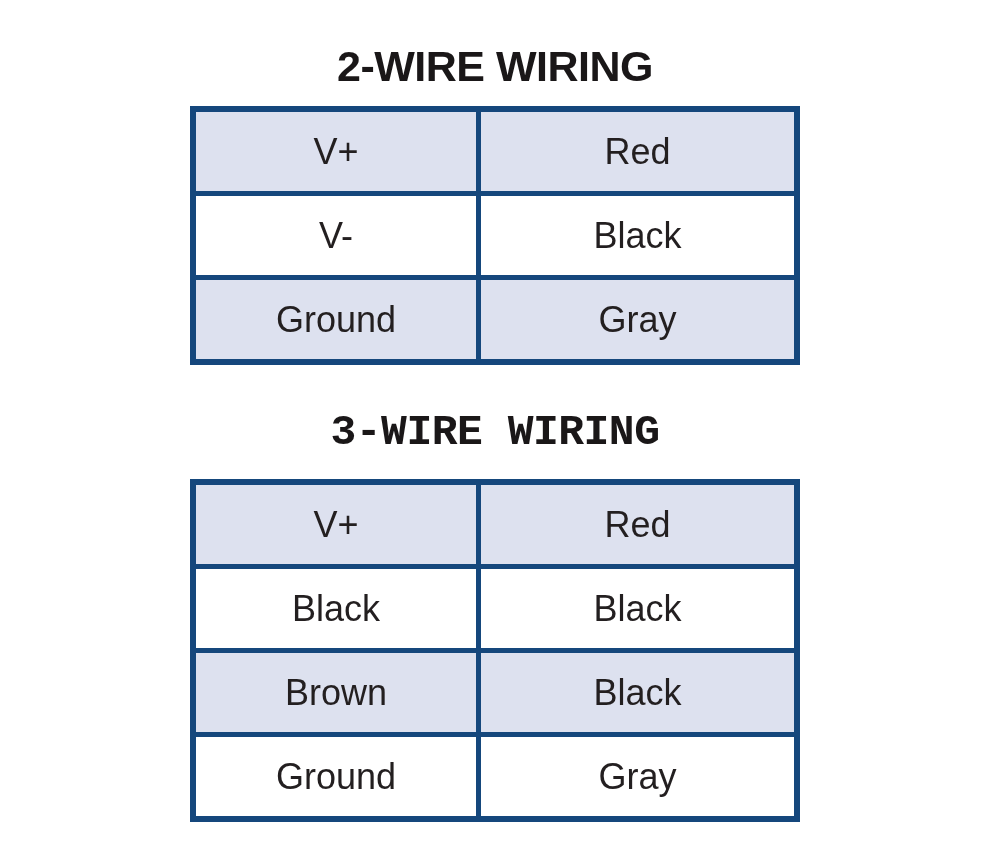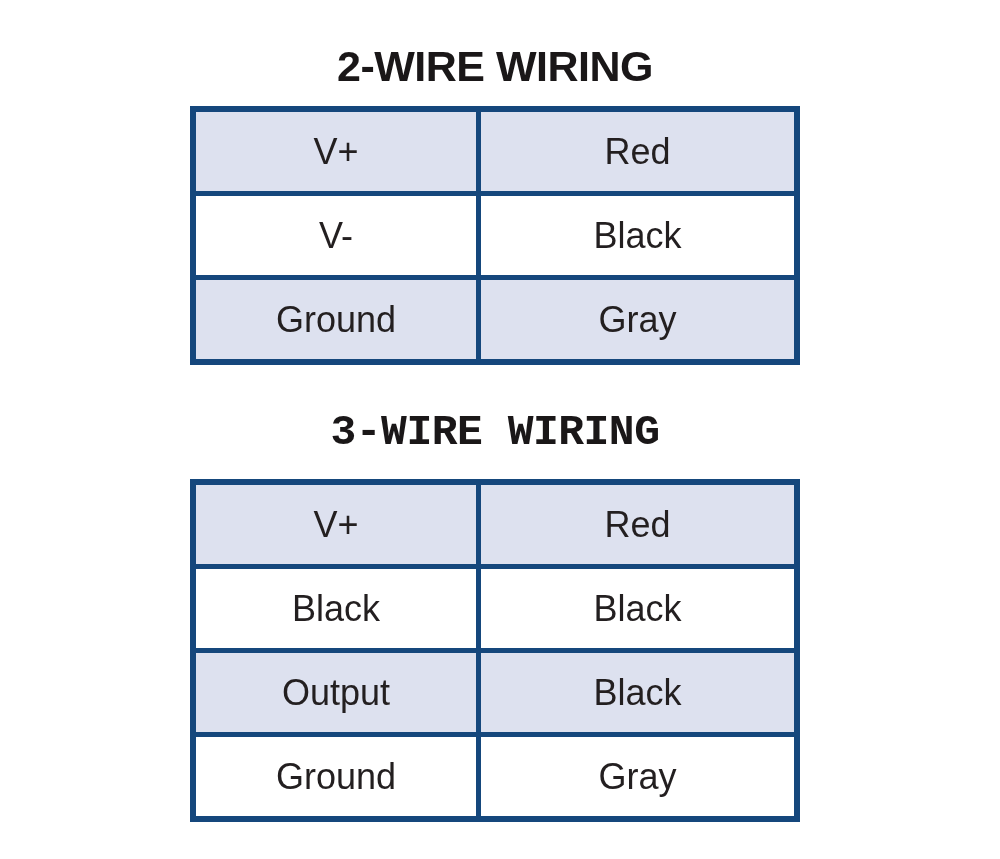--- a/index.html
+++ b/index.html
@@ -100,21 +100,21 @@
       <tbody>
         <tr>
           <td>V+</td>
           <td>Red</td>
         </tr>
         <tr>
           <td>Black</td>
           <td>Black</td>
         </tr>
         <tr>
-          <td>Output</td>
+          <td>Brown</td>
           <td>Black</td>
         </tr>
         <tr>
           <td>Ground</td>
           <td>Gray</td>
         </tr>
       </tbody>
     </table>
   </div>
 

